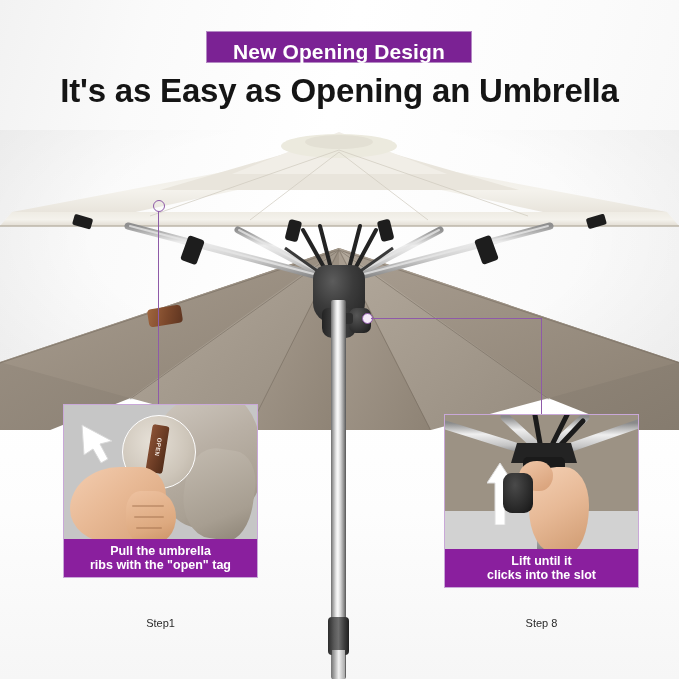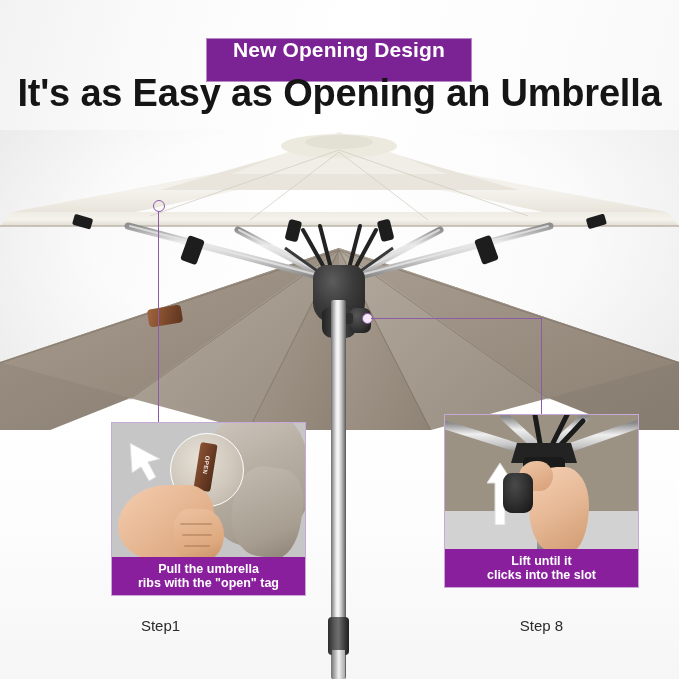--- a/index.html
+++ b/index.html
@@ -12,35 +12,35 @@
   #stage{
     position:relative;
     width:679px;height:679px;
     background:
       linear-gradient(105deg,#f2f2f2 0%,#fafafa 18%,#ffffff 42%,#fbfbfb 70%,#f4f4f4 100%);
     overflow:hidden;
   }
 
   
   #badge{
-    position:absolute;left:206px;top:38px;
-    width:266px;height:44px;
+    position:absolute;left:206px;top:31px;
+    width:266px;height:32px;
     background:#7b2294;
     border:1px solid #b489c4;
-    display:flex;align-items:flex-start;justify-content:center;
+    display:flex;align-items:flex-end;justify-content:center;
     box-sizing:border-box;
   }
   #badge span{
     color:#ffffff;font-size:21px;font-weight:bold;
     letter-spacing:.1px;line-height:1;
   }
   #title{
     position:absolute;left:0;top:72px;width:679px;
     text-align:center;color:#151515;
-    font-size:38px;font-weight:bold;letter-spacing:-.2px;
+    font-size:33px;font-weight:bold;letter-spacing:-.2px;
     white-space:nowrap;
   }
 
   
   #scene{position:absolute;left:0;top:130px;width:679px;height:549px;}
 
   .ground{
     position:absolute;left:0;top:270px;width:679px;height:279px;
     background:linear-gradient(180deg,#ffffff 0%,#fdfdfd 40%,#f6f6f6 100%);
   }
@@ -104,32 +104,32 @@
   #conn-right-v{left:541px;top:318px;width:1.2px;height:105px;}
 
   
   .panel{
     position:absolute;width:195px;height:174px;
     border:1.5px solid #c9a8d8;
     background:#c9c9c9;
     box-sizing:border-box;
     overflow:hidden;
   }
-  #panel-left{left:63px;top:422px;margin-left:48px;}
+  #panel-left{left:63px;top:404px;}
   #panel-right{left:444px;top:414px;}
   .caption{
     position:absolute;left:0;bottom:0;width:100%;height:38px;
     background:#8a1f9e;color:#ffffff;
     display:flex;flex-direction:column;align-items:center;justify-content:center;
     font-size:12.5px;font-weight:bold;line-height:14px;text-align:center;
   }
 
   .steplabel{
     position:absolute;width:195px;text-align:center;
-    color:#2a2a2a;font-size:15px;
+    color:#2a2a2a;font-size:11px;
   }
   #steplabel-left{left:63px;top:617px;}
   #steplabel-right{left:444px;top:617px;}
 
   
   .lp-bg{position:absolute;left:0;top:0;width:100%;height:136px;background:#c6c6c6;}
   .lp-fabric{
     position:absolute;left:88px;top:-8px;width:110px;height:130px;
     background:linear-gradient(160deg,#cfc8bf 0%,#b9b0a5 40%,#a9a093 75%,#908779 100%);
     border-radius:46% 30% 55% 40%/50% 40% 48% 52%;

